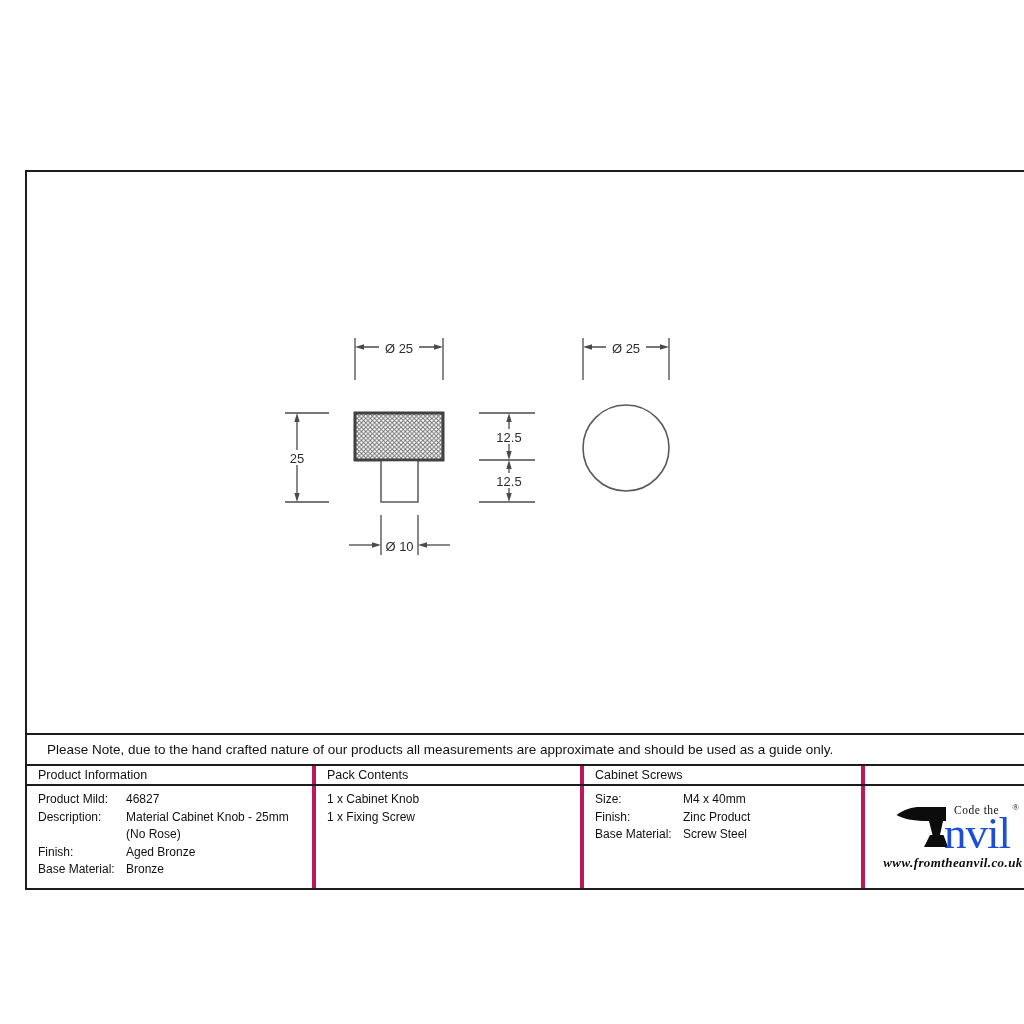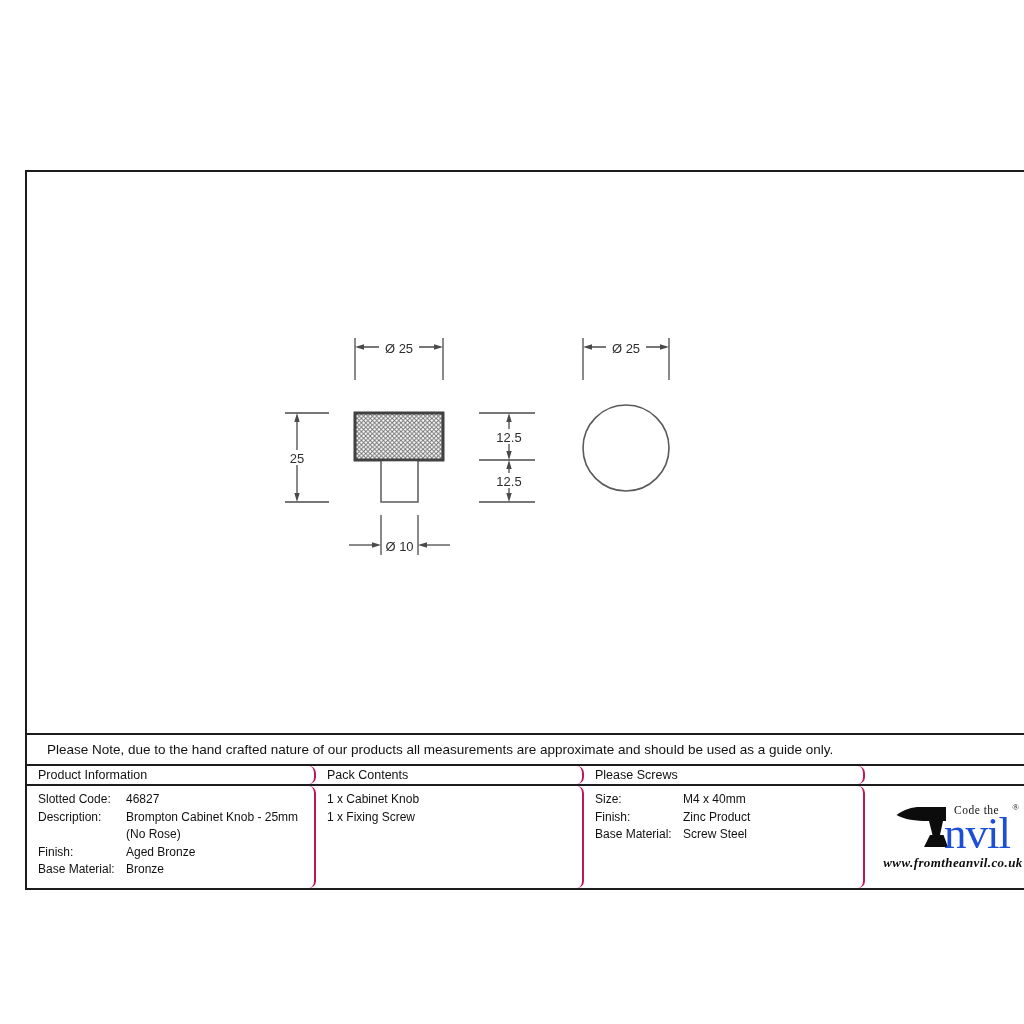--- a/index.html
+++ b/index.html
@@ -57,21 +57,21 @@
   .t-body { flex: 1; }
   .t-cell {
     padding: 0 8px 0 11px;
     overflow: hidden;
   }
   .t-head .t-cell {
     display: flex;
     align-items: center;
     font-size: 12.5px;
   }
-  .cell-line { border-right: 2px solid #be185d; border-radius: 7px; }
+  .cell-line { border-right: 4px solid #be185d; }
   .t-body .t-cell { padding-top: 5px; font-size: 12px; line-height: 17.5px; }
   .kv { display: flex; }
   .kv .k { width: 88px; flex: none; }
   .kv .v { flex: 1; }
 
   
   .logo-cell {
     display: flex;
     align-items: center;
     justify-content: center;
@@ -209,34 +209,34 @@
   </div>
 
   <div class="note-row">
     <span>Please Note, due to the hand crafted nature of our products all measurements are approximate and should be used as a guide only.</span>
   </div>
 
   <div class="spec-table">
     <div class="t-row t-head">
       <div class="t-cell cell-line">Product Information</div>
       <div class="t-cell cell-line">Pack Contents</div>
-      <div class="t-cell cell-line">Please Screws</div>
+      <div class="t-cell cell-line">Cabinet Screws</div>
       <div class="t-cell"></div>
     </div>
 
     <div class="t-row t-body">
 
       <div class="t-cell cell-line">
         <div class="kv">
-          <span class="k">Slotted Code:</span>
+          <span class="k">Product Mild:</span>
           <span class="v">46827</span>
         </div>
         <div class="kv">
           <span class="k">Description:</span>
-          <span class="v">Brompton Cabinet Knob - 25mm</span>
+          <span class="v">Material Cabinet Knob - 25mm</span>
         </div>
         <div class="kv">
           <span class="k"></span>
           <span class="v">(No Rose)</span>
         </div>
         <div class="kv">
           <span class="k">Finish:</span>
           <span class="v">Aged Bronze</span>
         </div>
         <div class="kv">

